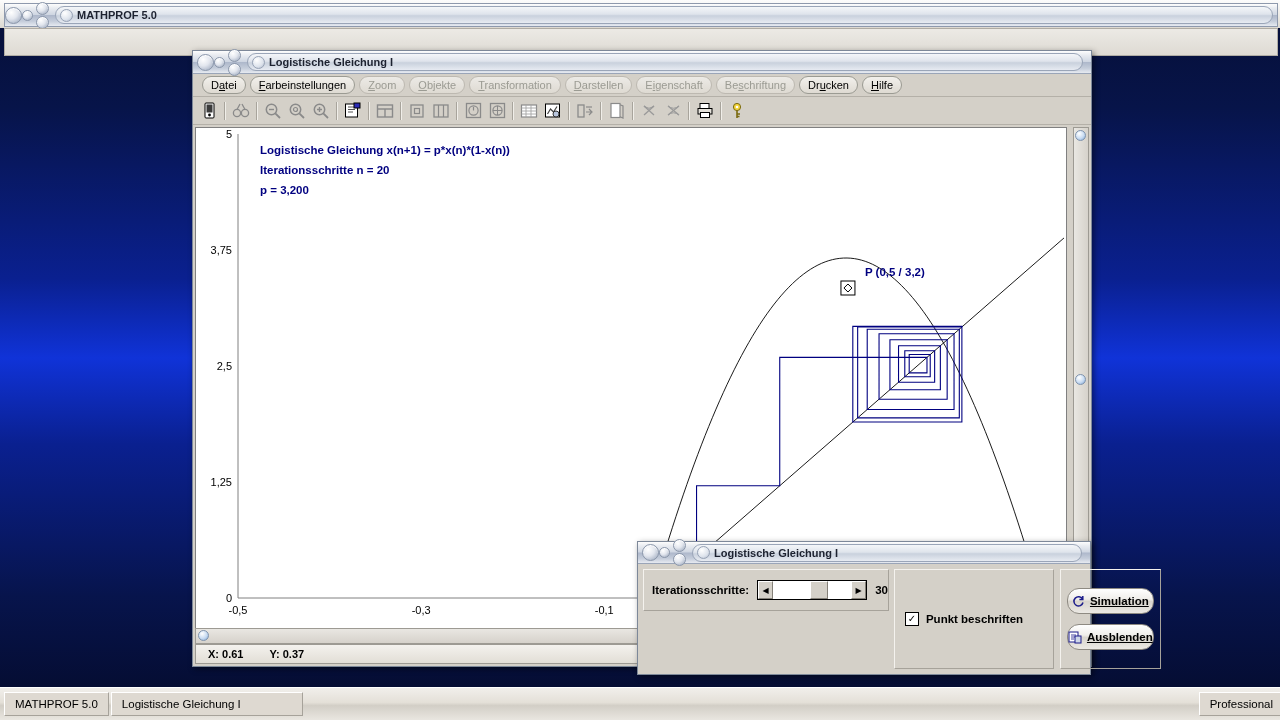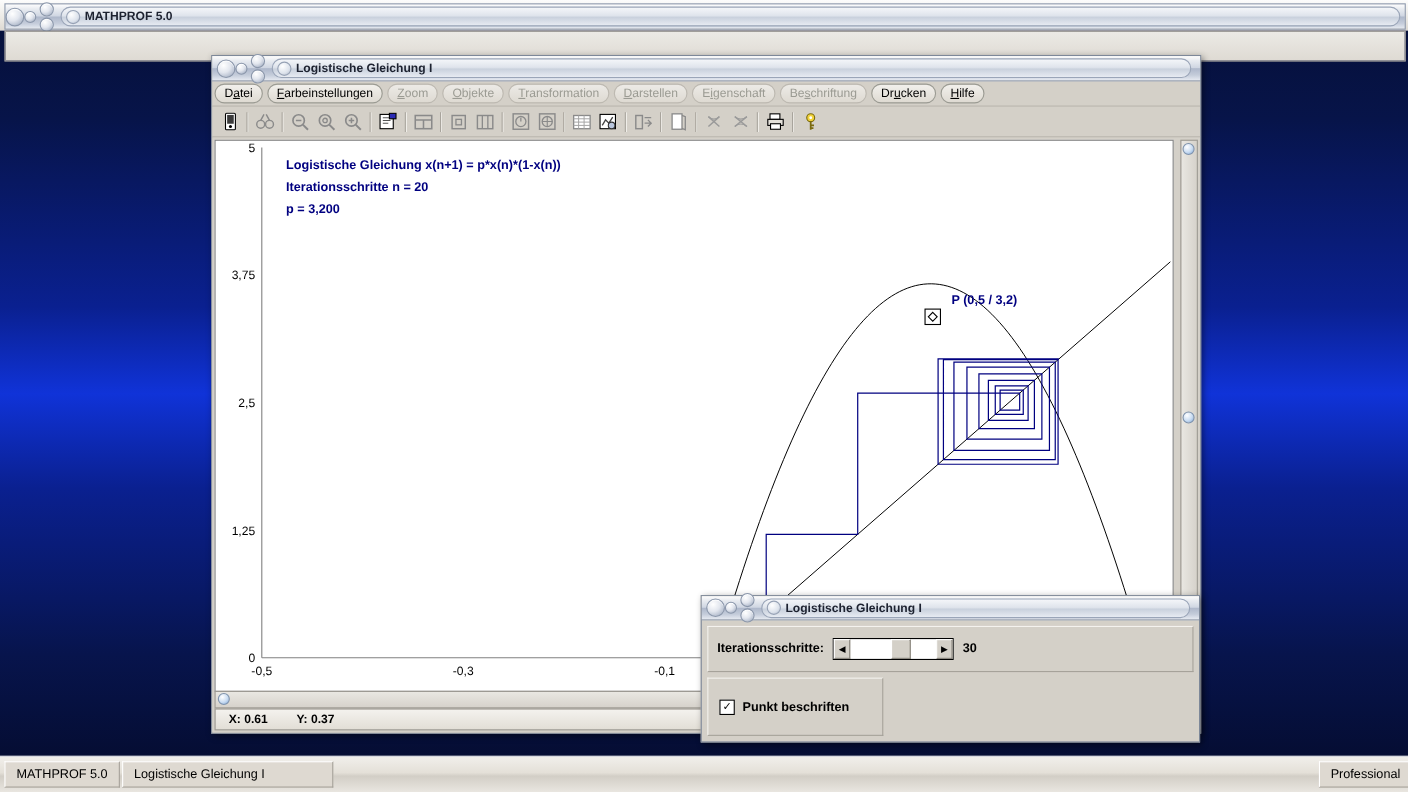--- a/index.html
+++ b/index.html
@@ -51,21 +51,21 @@
     background:#d4d0c8;
     border:1px solid #7d8899;
     box-shadow:2px 2px 6px rgba(0,0,0,.45);
     display:flex;flex-direction:column;
   }
   #docwin .aqua-bar{height:22px;border:0;border-bottom:1px solid #9aa5b8;padding:0 4px;}
 
   
   .menubar{
     height:22px;background:#d4d0c8;border-bottom:1px solid #b4b0a8;
-    display:flex;align-items:center;padding-left:2px;gap:4px;
+    display:flex;align-items:center;padding-left:9px;gap:4px;
   }
   .menuitem{
     font-size:11px;color:#000;padding:2px 8px;border:1px solid #9b9b93;border-radius:10px;
     background:linear-gradient(to bottom,#f2f0ec,#dedad2);
     line-height:12px;white-space:nowrap;cursor:default;
   }
   .menuitem.dis{color:#9b9b93;border-color:#bdb9b1;background:linear-gradient(to bottom,#eceae6,#dedad2);}
   .menuitem u{text-decoration:underline;}
 
   
@@ -108,21 +108,21 @@
 
   
   #dlg{
     position:absolute;left:637px;top:541px;width:452px;height:132px;
     background:#d4d0c8;border:1px solid #7d8899;
     box-shadow:2px 2px 6px rgba(0,0,0,.45);
     display:flex;flex-direction:column;
   }
   #dlg .aqua-bar{height:21px;border:0;border-bottom:1px solid #9aa5b8;padding:0 4px;}
   .dlgbody{flex:1;display:flex;padding:5px;gap:6px;}
-  .dlgleft{flex:1;display:flex;flex-direction:column;gap:5px;}
+  .dlgleft{flex:1;display:flex;flex-direction:row;gap:5px;}
   .group{border:1px solid #a6a29a;border-top-color:#f4f2ee;border-left-color:#f4f2ee;background:#d4d0c8;}
   .row1{height:40px;display:flex;align-items:center;padding-left:8px;gap:8px;}
   .lbl{font-size:11.5px;font-weight:bold;color:#000;}
   .slider{
     width:108px;height:18px;background:#fff;border:1px solid #000;
     display:flex;align-items:center;position:relative;
   }
   .sarrow{
     width:13px;height:16px;display:flex;align-items:center;justify-content:center;
     font-size:8px;color:#000;background:#d4d0c8;border:1px solid #fff;
@@ -439,20 +439,37 @@
       <div class="row2">
         <div class="group chkbox-group">
           <div class="chk">
             <span>✓</span>
           </div>
           <span class="lbl">Punkt beschriften</span>
         </div>
       </div>
     </div>
 
+    <div class="dlgright">
+      <div class="aqbtn" style="height:24px;">
+        <svg width="13" height="13" viewBox="0 0 13 13">
+            <path d="M10.5 4 A4.6 4.6 0 1 0 11 7.5" fill="none" stroke="#1b1b8a" stroke-width="1.5"></path>
+            <path d="M10.8 1 V4.6 H7.4" fill="none" stroke="#1b1b8a" stroke-width="1.5"></path>
+          </svg>
+        <span style="text-decoration:underline;">Simulation</span>
+      </div>
+      <div class="aqbtn" style="height:24px;">
+        <svg width="14" height="14" viewBox="0 0 14 14">
+            <rect x="1" y="2" width="9" height="10" fill="#fff" stroke="#1b1b8a" stroke-width="1"></rect>
+            <path d="M3 5h5M3 7h5M3 9h3" stroke="#1b1b8a" stroke-width=".8"></path>
+            <rect x="7" y="6" width="6" height="7" fill="#cfd7e8" stroke="#1b1b8a" stroke-width="1"></rect>
+          </svg>
+        <span style="text-decoration:underline;">Ausblenden</span>
+      </div>
+    </div>
   </div>
 </div>
 
 <div id="taskbar">
   <div class="taskcell">MATHPROF 5.0</div>
   <div class="taskcell" style="min-width:170px;">Logistische Gleichung I</div>
   <div class="taskspacer"></div>
   <div class="taskcell" style="border:none;background:transparent;width:40px;"></div>
   <div class="taskcell">Professional</div>
 </div>

